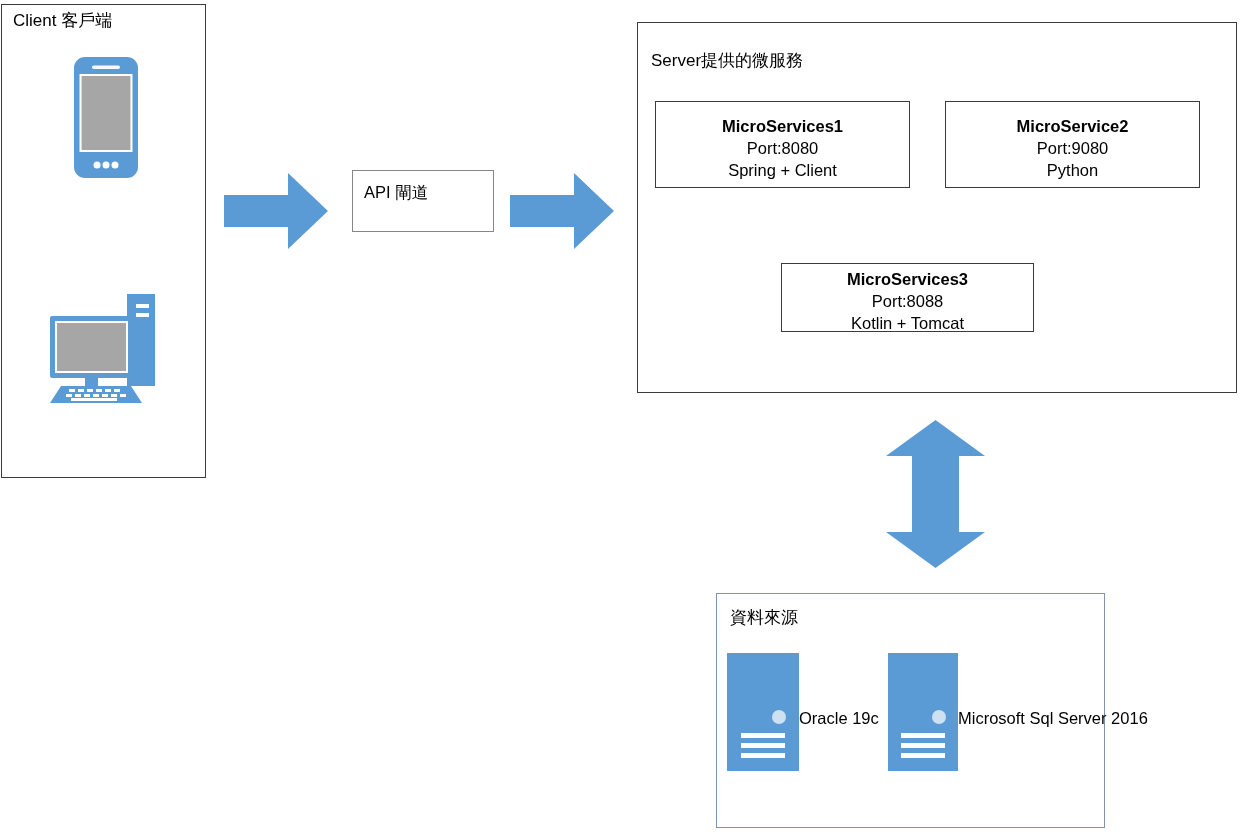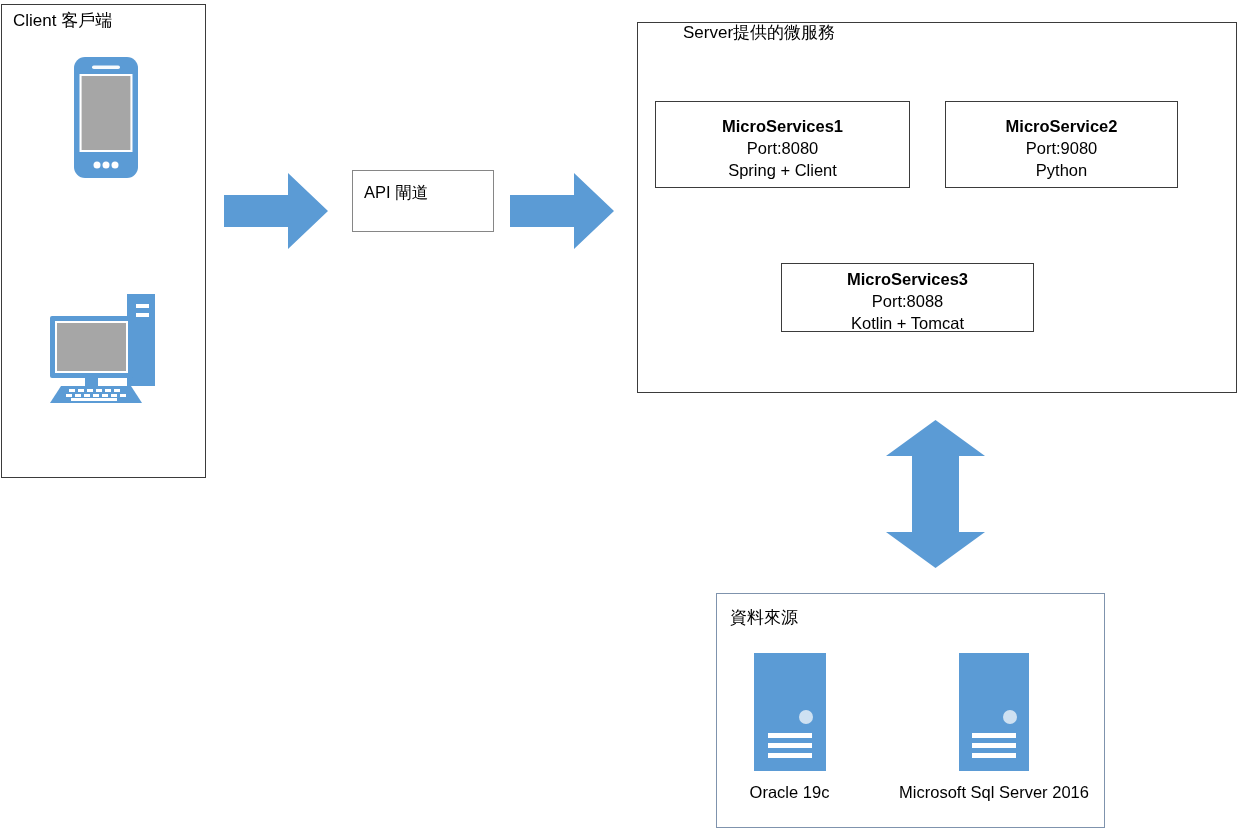--- a/index.html
+++ b/index.html
@@ -81,21 +81,21 @@
   .arrow svg { display: block; }
 
   
   .icon-wrap { position: absolute; }
   .icon-wrap svg { display: block; }
 
   
   .db-item {
     position: absolute;
     display: flex;
-    flex-direction: column;
+    flex-direction: row;
     align-items: center;
   }
   .db-glyph { position: relative; }
   .db-glyph svg { display: block; }
   .db-label {
     margin-top: 11px;
     font-size: 16.5px;
     line-height: 20px;
     white-space: nowrap;
     color: #000;
@@ -166,29 +166,29 @@
 
 <div class="arrow" style="left:510px; top:173px; width:104px; height:76px;">
   <svg width="104" height="76" viewBox="0 0 104 76">
     <path d="M0 22 L64 22 L64 0 L104 38 L64 76 L64 54 L0 54 Z" fill="#5B9BD5"></path>
   </svg>
 </div>
 
 <div class="panel panel-dark" style="left:637px; top:22px; width:600px; height:371px;">
 </div>
 
-<div class="panel-title" style="left:651px; top:23px;margin-left:32px;">Server提供的微服務</div>
+<div class="panel-title" style="left:651px; top:51px;">Server提供的微服務</div>
 
 <div class="svc-box" style="left:655px; top:101px; width:255px; height:87px;">
   <div class="svc-name">MicroServices1</div>
   <div class="svc-line">Port:8080</div>
   <div class="svc-line">Spring + Client</div>
 </div>
 
-<div class="svc-box" style="left:945px; top:101px; width:233px; height:87px;">
+<div class="svc-box" style="left:945px; top:101px; width:255px; height:87px;">
   <div class="svc-name">MicroService2</div>
   <div class="svc-line">Port:9080</div>
   <div class="svc-line">Python</div>
 </div>
 
 <div class="svc-box" style="left:781px; top:263px; width:253px; height:69px;">
   <div class="svc-name">MicroServices3</div>
   <div class="svc-line">Port:8088</div>
   <div class="svc-line">Kotlin + Tomcat</div>
 </div>

